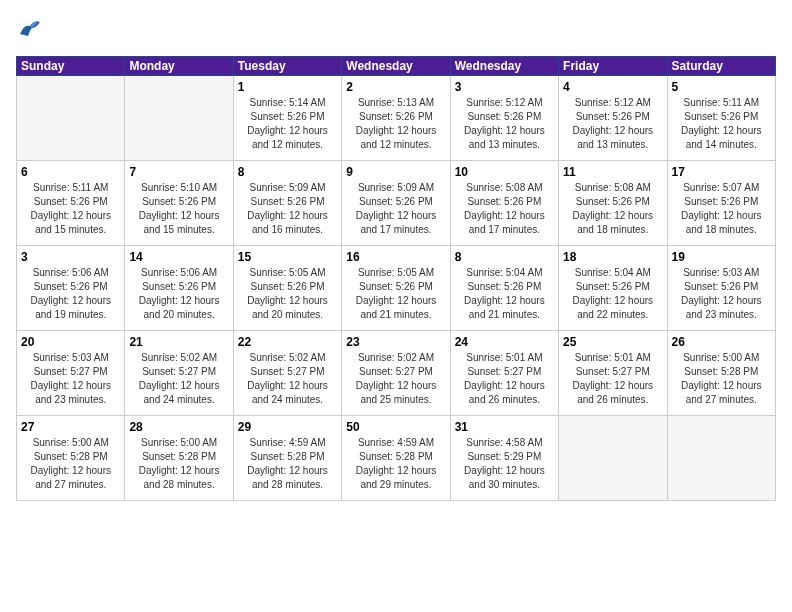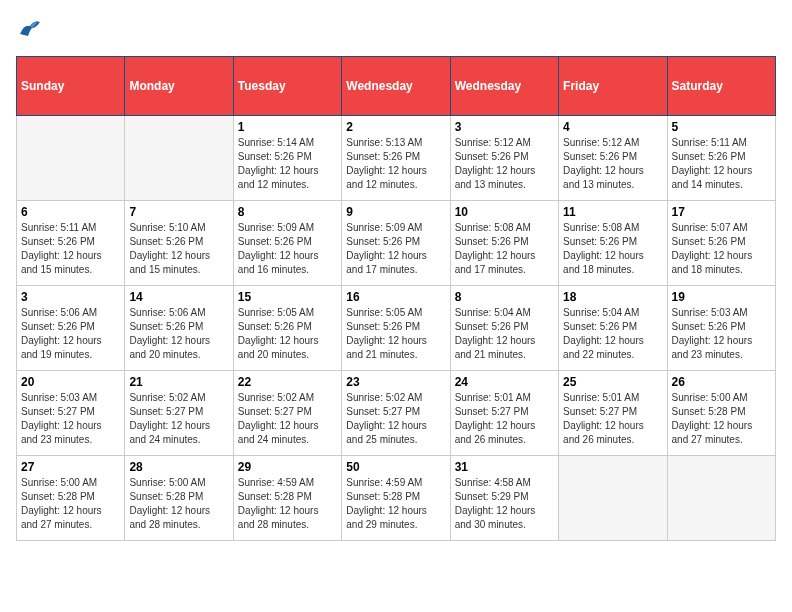--- a/index.html
+++ b/index.html
@@ -45,23 +45,23 @@
     .title-location {
       font-size: 15px;
       color: #555;
     }
     .calendar {
       width: 100%;
       border-collapse: collapse;
       font-size: 11px;
     }
     .calendar th {
-      background: #ef4444;
+      background: #4c1d95;
       color: #fff;
-      padding: 22px 4px;
+      padding: 2px 4px;
       text-align: left;
       font-size: 12px;
       border: 1px solid #1a4d87;
     }
     .calendar td {
       border: 1px solid #ccc;
       vertical-align: top;
       padding: 4px;
       width: calc(100% / 7);
       min-height: 80px;
@@ -72,20 +72,21 @@
     }
     .day-num {
       font-weight: bold;
       font-size: 12px;
       margin-bottom: 2px;
     }
     .day-info {
       font-size: 10px;
       color: #333;
       line-height: 1.4;
+      text-align: center;
     }
     .week-row td {
       height: 85px;
     }
   </style>
 </head>
 <body>
 
 <div class="header">
   <div class="logo">

